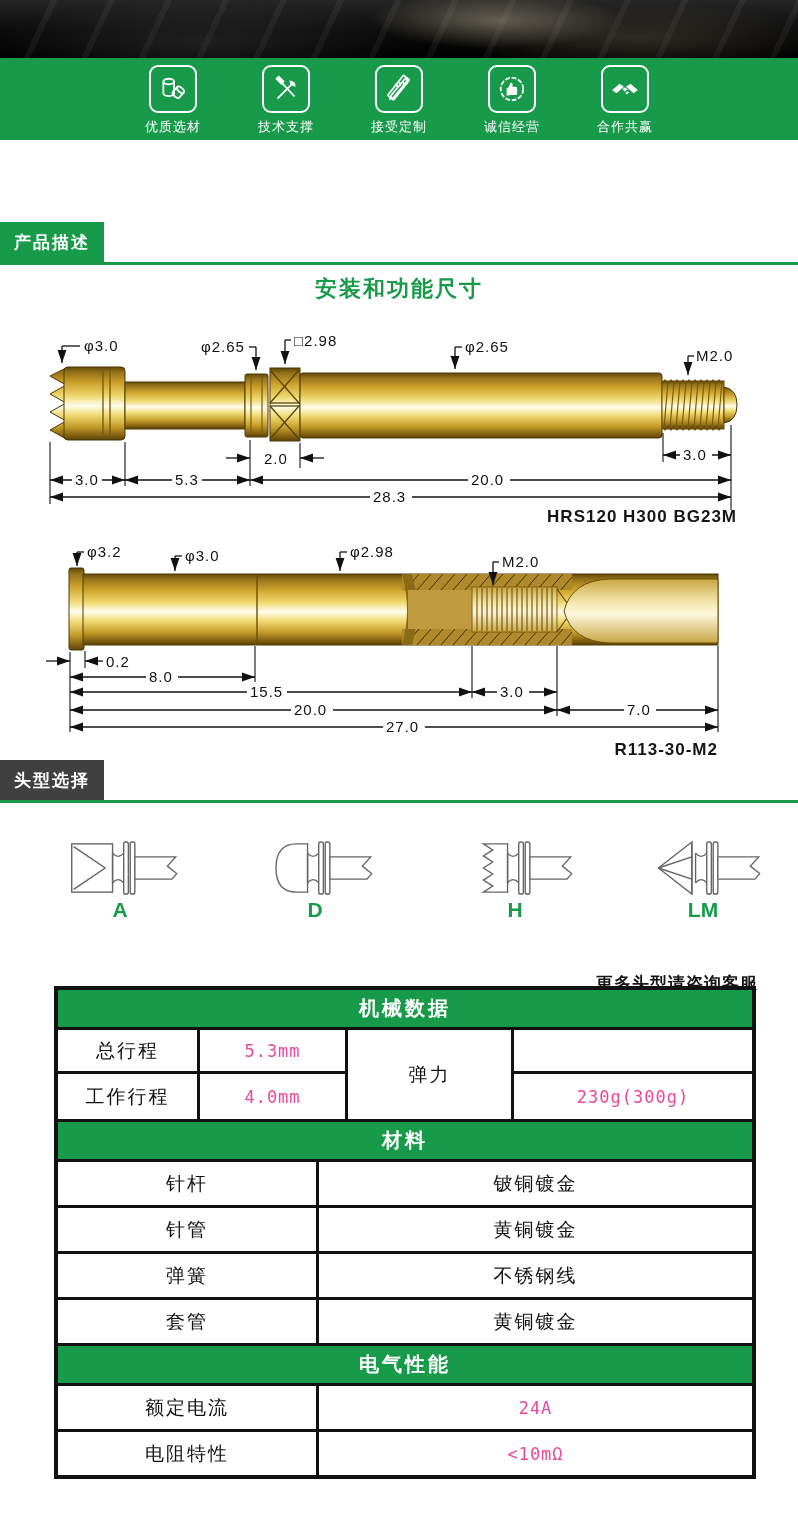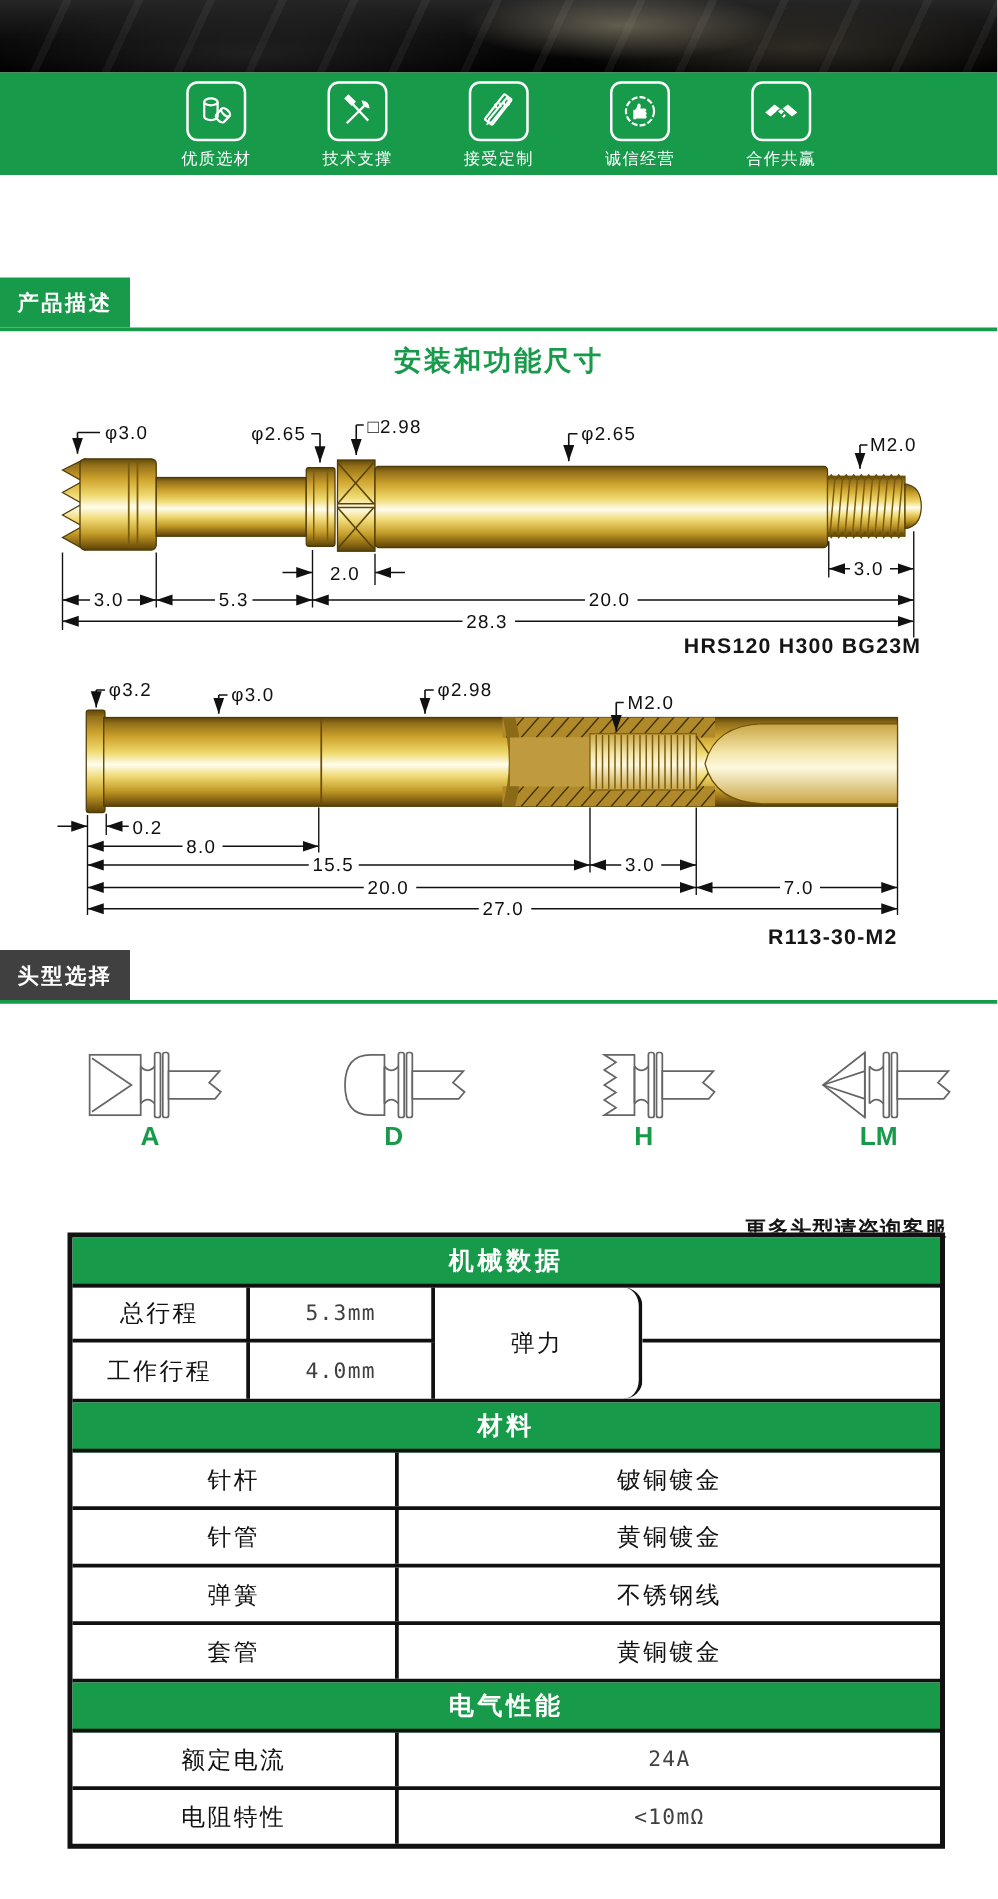--- a/index.html
+++ b/index.html
@@ -33,24 +33,24 @@
   .htfig{top:826px;height:84px;}
   .htlabel{top:898px;height:28px;color:#189A4B;font-size:21px;font-weight:bold;text-align:center;}
   .htnote{top:972px;right:40px;font-size:17px;font-weight:600;color:#151515;letter-spacing:1px;}
   
   .spec{left:54px;top:986px;width:702px;border:4px solid #111;box-sizing:border-box;background:#fff;}
   .thead{height:40px;color:#fff;font-size:20px;font-weight:bold;letter-spacing:3px;
     display:flex;align-items:center;justify-content:center;border-bottom:3px solid #111;box-sizing:border-box;}
   .mech{display:grid;grid-template-columns:142px 148px 166px 1fr;grid-template-rows:44px 45px;border-bottom:3px solid #111;}
   .cell{display:flex;align-items:center;justify-content:center;box-sizing:border-box;}
   .zh{font-size:19px;color:#111;letter-spacing:2px;}
-  .val{font-family:"DejaVu Sans Mono","Liberation Mono",monospace;font-size:17px;color:#404040;letter-spacing:1px;}
+  .val{font-family:"DejaVu Sans Mono","Liberation Mono",monospace;font-size:17px;color:#ec4899;letter-spacing:1px;}
   .br{border-right:3px solid #111;}
   .bb{border-bottom:3px solid #111;}
-  .spring{grid-column:3;grid-row:1/3;border-radius:15px;}
+  .spring{grid-column:3;grid-row:1/3;}
   .srow{display:grid;grid-template-columns:261px 1fr;height:43px;border-bottom:3px solid #111;}
   .srow.last{border-bottom:none;}
 </style>
 </head>
 <body>
 
 <div class="abs hero"></div>
 
 <div class="abs fbar" style="background:#189A4B;">
   <div class="fitem">
@@ -387,20 +387,21 @@
 
 <div class="abs spec">
   <div class="thead" style="background:#189A4B;">机械数据</div>
   <div class="mech">
     <div class="cell zh br bb">总行程</div>
     <div class="cell val br bb">5.3mm</div>
     <div class="cell zh br spring">弹力</div>
     <div class="cell val bb" style="grid-column:4;"></div>
     <div class="cell zh br" style="grid-column:1;">工作行程</div>
     <div class="cell val br">4.0mm</div>
+    <div class="cell val" style="grid-column:4;">230g(300g)</div>
   </div>
   <div class="thead" style="background:#189A4B;">材料</div>
   <div class="srow">
     <div class="cell zh br">针杆</div>
     <div class="cell zh">铍铜镀金</div>
   </div>
   <div class="srow">
     <div class="cell zh br">针管</div>
     <div class="cell zh">黄铜镀金</div>
   </div>

